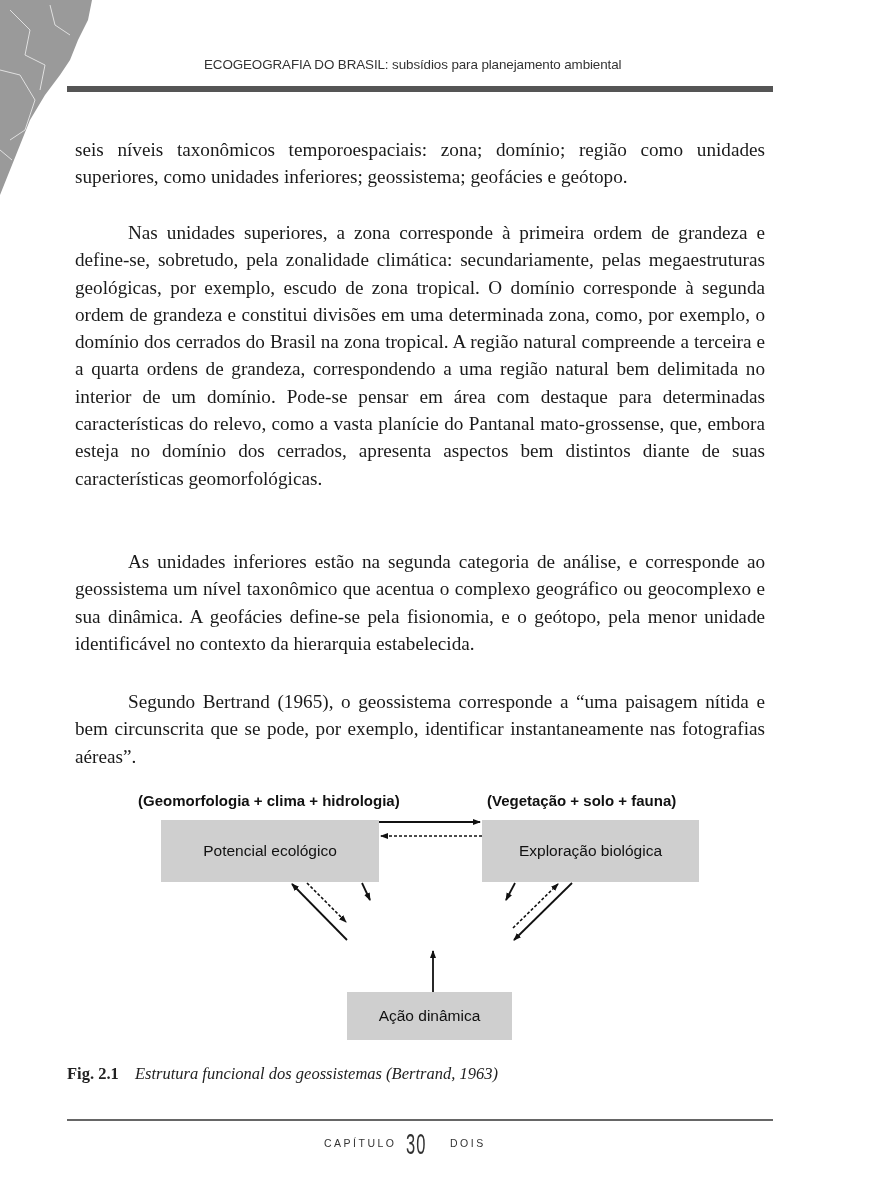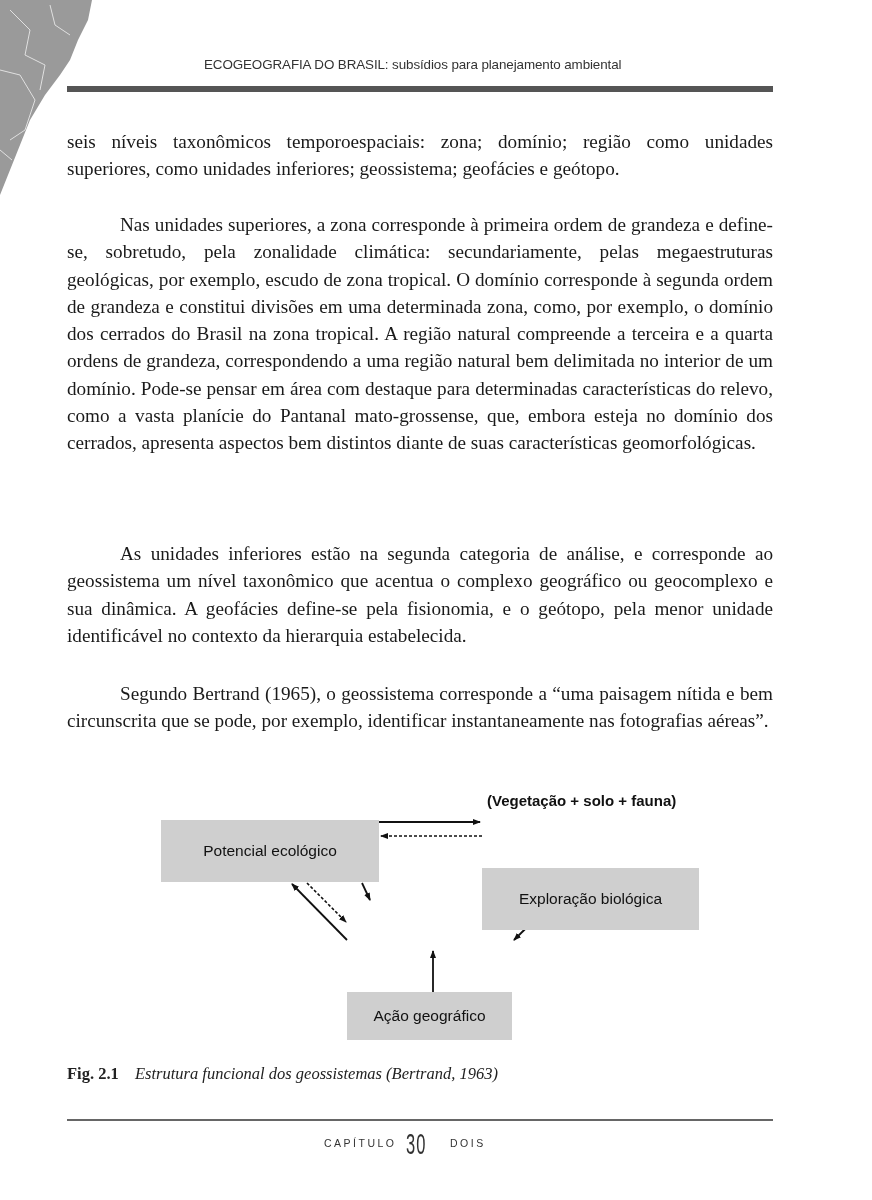--- a/index.html
+++ b/index.html
@@ -4,34 +4,34 @@
 <style>
   html, body { margin: 0; padding: 0; background: #ffffff; }
   body { width: 872px; height: 1200px; position: relative; overflow: hidden; font-family: "DejaVu Serif", serif; color: #1a1a1a; }
 
   .map-corner { position: absolute; left: 0; top: 0; width: 150px; height: 200px; }
 
   .running-header { position: absolute; left: 204px; top: 57px; font-family: "Liberation Sans", sans-serif; font-size: 13.4px; color: #333; letter-spacing: -0.1px; }
   .header-rule { position: absolute; left: 67px; top: 86px; width: 706px; height: 6px; background: #555; }
 
   .body-text { position: absolute; left: 67px; width: 706px; font-family: "Liberation Serif", serif; font-size: 19.2px; line-height: 27.3px; color: #1a1a1a; text-align: justify; }
-  .body-text p { margin: 0; }
+  .body-text p { margin: 8px; }
   .p1 { top: 128px; }
   .p2 { top: 211px; text-indent: 53px; }
   .p3 { top: 540px; text-indent: 53px; }
   .p4 { top: 680px; text-indent: 53px; }
 
   .figure { position: absolute; left: 120px; top: 780px; width: 600px; height: 270px; }
   .fig-svg { position: absolute; left: 0; top: 0; width: 600px; height: 270px; }
   .group-label { position: absolute; font-family: "Liberation Sans", sans-serif; font-size: 15px; font-weight: bold; color: #111; white-space: nowrap; }
   .gl-left { left: 18px; top: 12px; }
   .gl-right { left: 367px; top: 12px; }
   .box { position: absolute; background: #cfcfcf; display: flex; align-items: center; justify-content: center; font-family: "Liberation Sans", sans-serif; font-size: 15.5px; color: #111; }
   .box-pot { left: 41px; top: 40px; width: 218px; height: 62px; }
-  .box-exp { left: 362px; top: 40px; width: 217px; height: 62px; margin-top: 48px; }
+  .box-exp { left: 362px; top: 40px; width: 217px; height: 62px; }
   .box-geo { left: 227px; top: 121px; width: 165px; height: 48px; }
   .box-acao { left: 227px; top: 212px; width: 165px; height: 48px; }
 
   .caption { position: absolute; left: 67px; top: 1064px; font-family: "Liberation Serif", serif; font-size: 16.5px; color: #222; white-space: nowrap; }
   .caption .fig-num { font-weight: bold; margin-right: 12px; }
   .caption .fig-title { font-style: italic; }
 
   .footer-rule { position: absolute; left: 67px; top: 1119px; width: 706px; height: 2px; background: #666; }
   .footer { position: absolute; left: 0; top: 1127px; width: 697px; height: 36px; }
   .footer .chap { position: absolute; left: 324px; top: 10px; font-family: "Liberation Sans", sans-serif; font-size: 10.5px; letter-spacing: 2.5px; color: #333; }
@@ -84,24 +84,25 @@
     <line x1="242" y1="103" x2="250" y2="120" stroke="#111" stroke-width="1.8" marker-end="url(#ah)"></line>
 
     <line x1="395" y1="103" x2="386" y2="120" stroke="#111" stroke-width="1.8" marker-end="url(#ah)"></line>
 
     <line x1="393" y1="148" x2="438" y2="104" stroke="#111" stroke-width="1.6" stroke-dasharray="3,2" marker-end="url(#ah)"></line>
 
     <line x1="452" y1="103" x2="394" y2="160" stroke="#111" stroke-width="1.8" marker-end="url(#ah)"></line>
 
     <line x1="313" y1="212" x2="313" y2="171" stroke="#111" stroke-width="1.8" marker-end="url(#ah)"></line>
   </svg>
+  <div class="group-label gl-left">(Geomorfologia + clima + hidrologia)</div>
   <div class="group-label gl-right">(Vegetação + solo + fauna)</div>
   <div class="box box-pot">Potencial ecológico</div>
   <div class="box box-exp">Exploração biológica</div>
-  <div class="box box-acao">Ação geográfico</div>
+  <div class="box box-acao">Ação dinâmica</div>
 </div>
 
 <div class="caption">
   <span class="fig-num">Fig. 2.1</span>
   <span class="fig-title">Estrutura funcional dos geossistemas (Bertrand, 1963)</span>
 </div>
 
 <div class="footer-rule"></div>
 <div class="footer">
   <span class="chap">CAPÍTULO</span>

